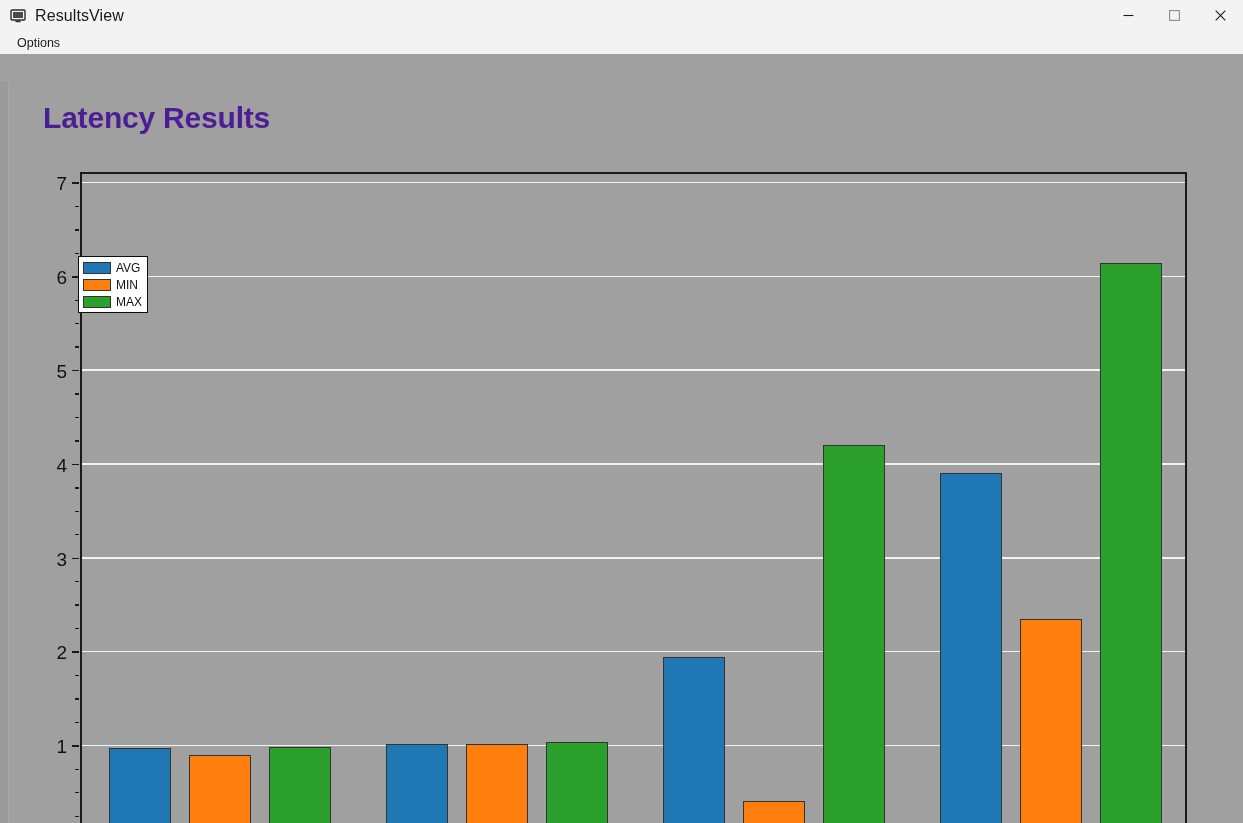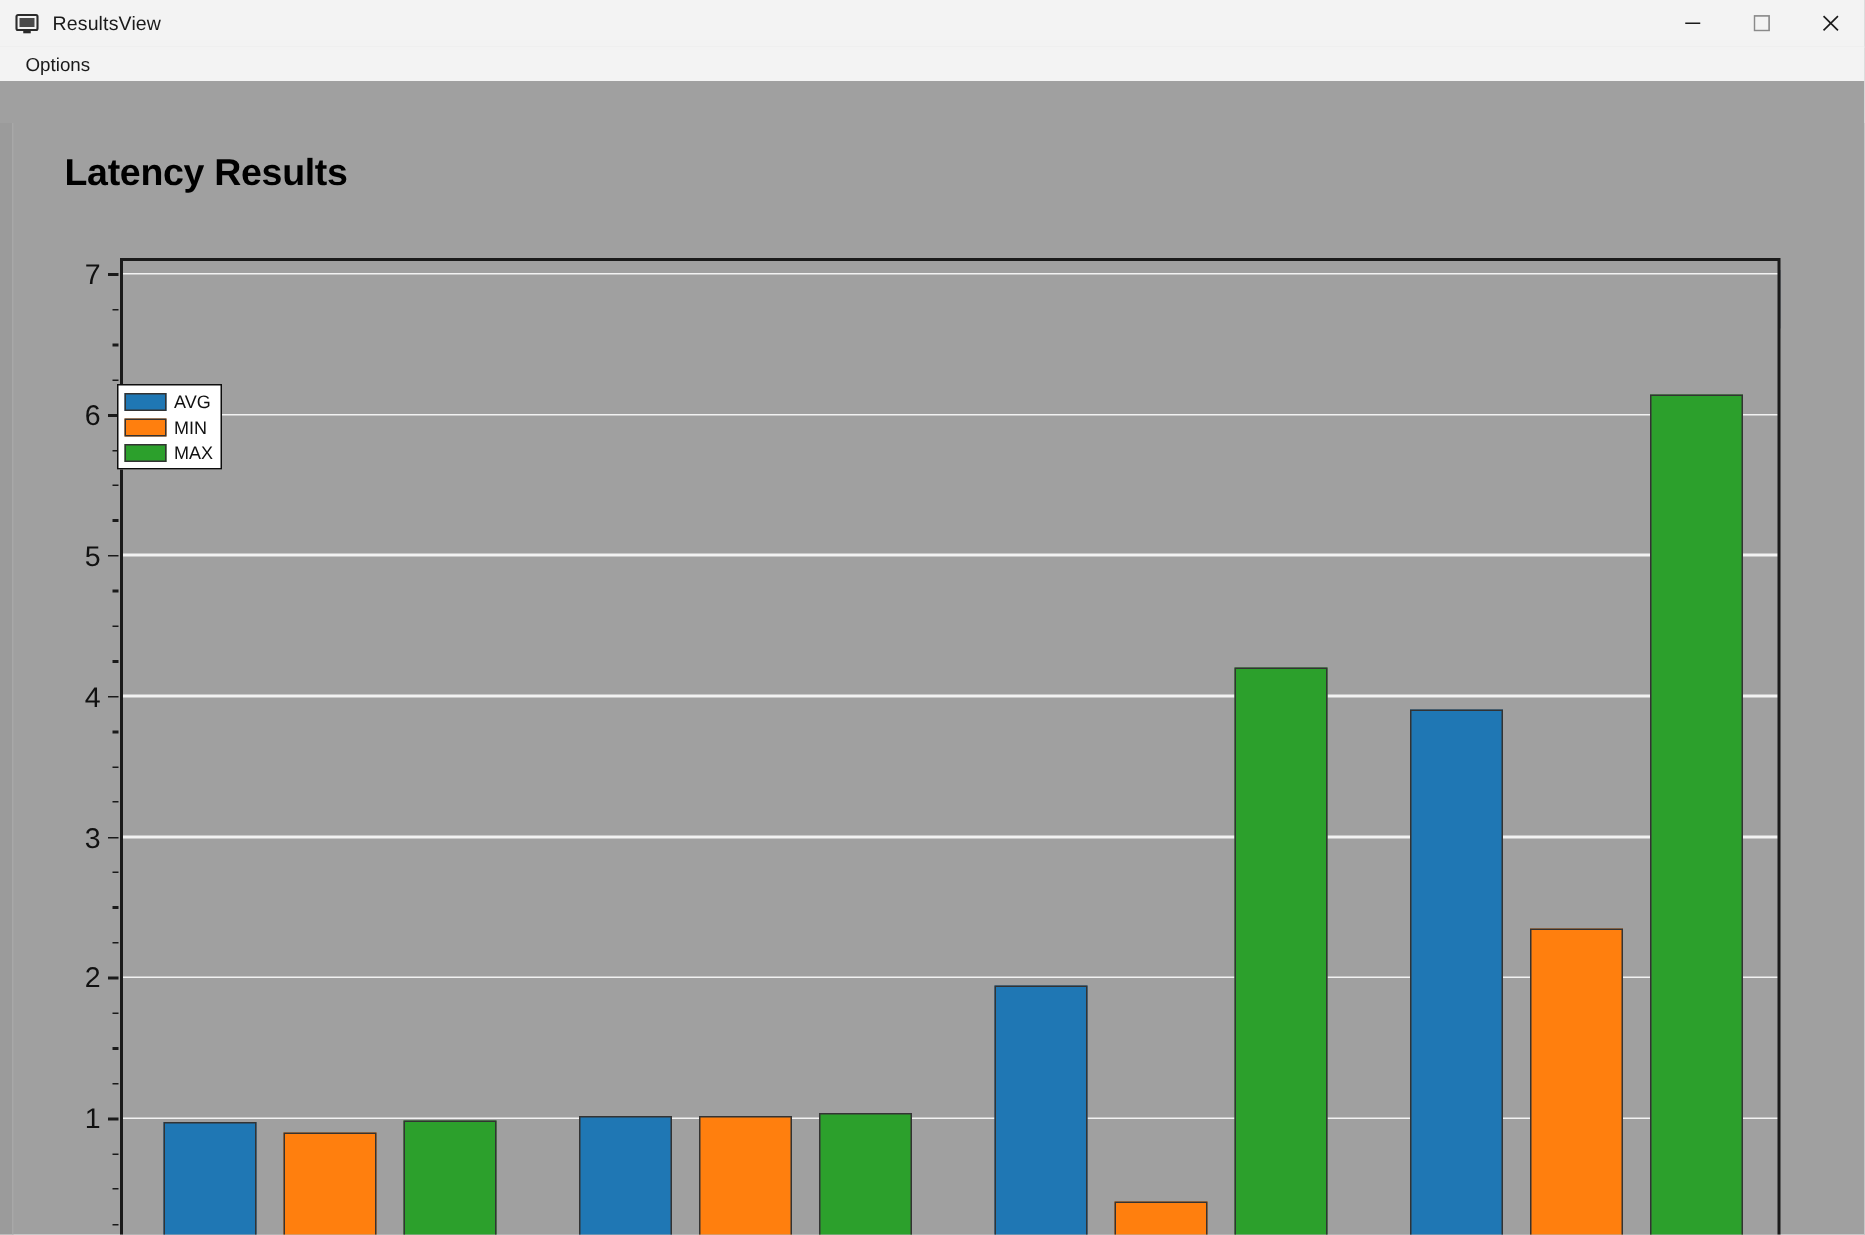--- a/index.html
+++ b/index.html
@@ -34,21 +34,21 @@
     align-items: center;
   }
   #title-icon {
     width: 16px; height: 16px;
     margin-left: 10px;
     flex: 0 0 auto;
     position: relative;
   }
   #title-text {
     margin-left: 9px;
-    font-size: 13px;
+    font-size: 16px;
     color: #1a1a1a;
     letter-spacing: 0.1px;
     white-space: nowrap;
   }
   #window-controls {
     position: absolute;
     right: 0; top: 0;
     height: 31px;
     display: flex;
   }
@@ -130,23 +130,23 @@
     width: 8px; height: 741px;
     background: #9b9b9b;
     border-right: 1px solid #a8a8a8;
   }
 
   
   #page-title {
     position: absolute;
     left: 43px;
     top: 19px;
-    font-size: 25px;
+    font-size: 30px;
     font-weight: bold;
-    color: #000000;
+    color: #4c1d95;
     letter-spacing: -0.2px;
     white-space: nowrap;
   }
   .tk-button {
     position: absolute;
     background: #a3bfdb;
     border: 1px solid #21272e;
     color: #0d0d0d;
     font-family: "DejaVu Sans Mono", "Liberation Mono", monospace;
     display: flex;

